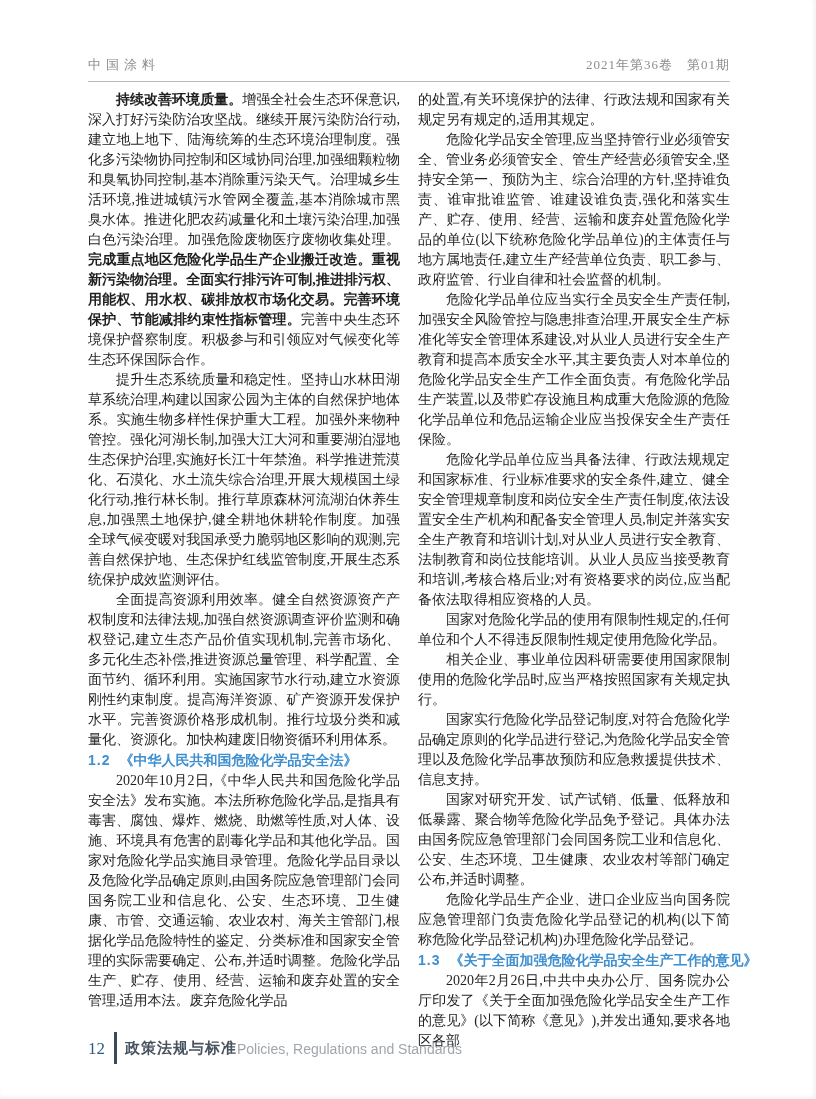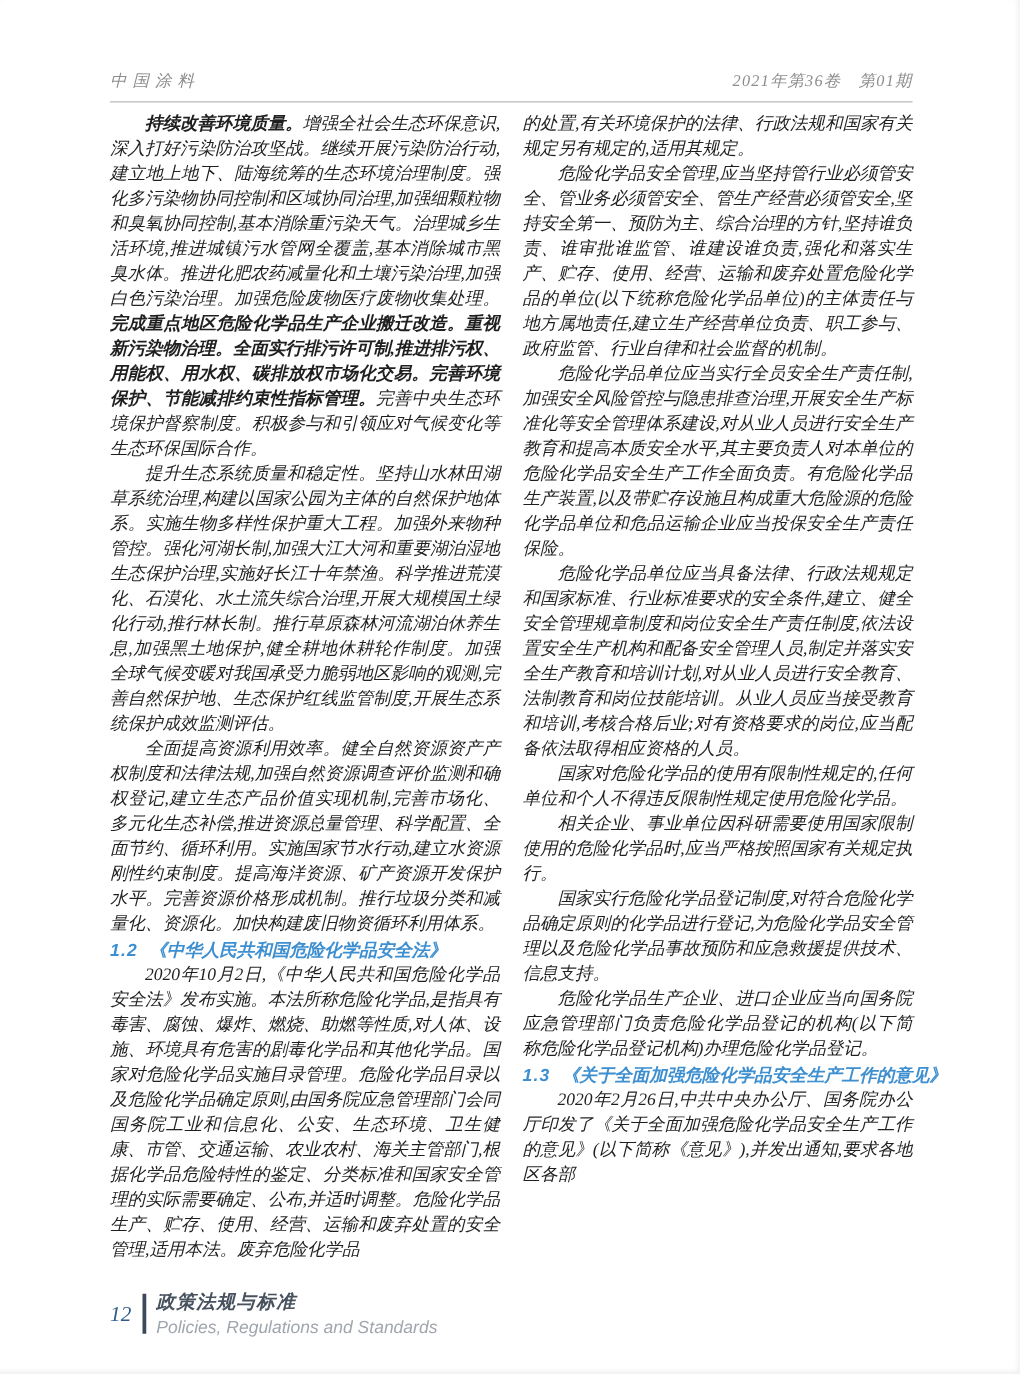--- a/index.html
+++ b/index.html
@@ -7,21 +7,20 @@
     width: 816px; height: 1099px;
     background: #f6f6f5;
     font-family: "Liberation Serif", "DejaVu Serif", serif;
   }
   .page {
     position: relative;
     width: 816px; height: 1099px;
     background: #ffffff;
     box-shadow: inset -2px -2px 4px rgba(0,0,0,0.06);
     overflow: hidden;
-    font-style: italic;
   }
   .page-header {
     position: absolute;
     left: 88px; top: 56px;
     width: 642px;
     display: flex;
     justify-content: space-between;
     align-items: baseline;
     font-size: 13px;
     color: #8d8d8d;
@@ -68,21 +67,21 @@
     font-size: 17px;
     color: #2d5b84;
     margin-right: 9px;
     padding-top: 2px;
   }
   .footer-bar {
     width: 3px; height: 32px;
     background: #3a4a5c;
     margin-right: 8px;
   }
-  .footer-titles { display: flex; flex-direction: column; justify-content: center; }
+  .footer-titles { display: flex; flex-direction: row; justify-content: center; }
   .footer-cn {
     font-family: "Liberation Sans", "DejaVu Sans", sans-serif;
     font-weight: bold;
     font-size: 15px;
     color: #47525e;
     letter-spacing: 1px;
   }
   .footer-en {
     font-family: "Liberation Sans", "DejaVu Sans", sans-serif;
     font-size: 14px;
@@ -111,20 +110,21 @@
     </div>
 
     <div class="col">
       <p class="cont">的处置,有关环境保护的法律、行政法规和国家有关规定另有规定的,适用其规定。</p>
       <p>危险化学品安全管理,应当坚持管行业必须管安全、管业务必须管安全、管生产经营必须管安全,坚持安全第一、预防为主、综合治理的方针,坚持谁负责、谁审批谁监管、谁建设谁负责,强化和落实生产、贮存、使用、经营、运输和废弃处置危险化学品的单位(以下统称危险化学品单位)的主体责任与地方属地责任,建立生产经营单位负责、职工参与、政府监管、行业自律和社会监督的机制。</p>
       <p>危险化学品单位应当实行全员安全生产责任制,加强安全风险管控与隐患排查治理,开展安全生产标准化等安全管理体系建设,对从业人员进行安全生产教育和提高本质安全水平,其主要负责人对本单位的危险化学品安全生产工作全面负责。有危险化学品生产装置,以及带贮存设施且构成重大危险源的危险化学品单位和危品运输企业应当投保安全生产责任保险。</p>
       <p>危险化学品单位应当具备法律、行政法规规定和国家标准、行业标准要求的安全条件,建立、健全安全管理规章制度和岗位安全生产责任制度,依法设置安全生产机构和配备安全管理人员,制定并落实安全生产教育和培训计划,对从业人员进行安全教育、法制教育和岗位技能培训。从业人员应当接受教育和培训,考核合格后业;对有资格要求的岗位,应当配备依法取得相应资格的人员。</p>
       <p>国家对危险化学品的使用有限制性规定的,任何单位和个人不得违反限制性规定使用危险化学品。</p>
       <p>相关企业、事业单位因科研需要使用国家限制使用的危险化学品时,应当严格按照国家有关规定执行。</p>
       <p>国家实行危险化学品登记制度,对符合危险化学品确定原则的化学品进行登记,为危险化学品安全管理以及危险化学品事故预防和应急救援提供技术、信息支持。</p>
+      <p>国家对研究开发、试产试销、低量、低释放和低暴露、聚合物等危险化学品免予登记。具体办法由国务院应急管理部门会同国务院工业和信息化、公安、生态环境、卫生健康、农业农村等部门确定公布,并适时调整。</p>
       <p>危险化学品生产企业、进口企业应当向国务院应急管理部门负责危险化学品登记的机构(以下简称危险化学品登记机构)办理危险化学品登记。</p>
       <div class="sec-heading"><span class="sec-num">1.3</span><span>《关于全面加强危险化学品安全生产工作的意见》</span></div>
       <p>2020年2月26日,中共中央办公厅、国务院办公厅印发了《关于全面加强危险化学品安全生产工作的意见》(以下简称《意见》),并发出通知,要求各地区各部</p>
     </div>
 
   </div>
 
   <div class="page-footer">
     <span class="page-num">12</span>
     <span class="footer-bar"></span>

